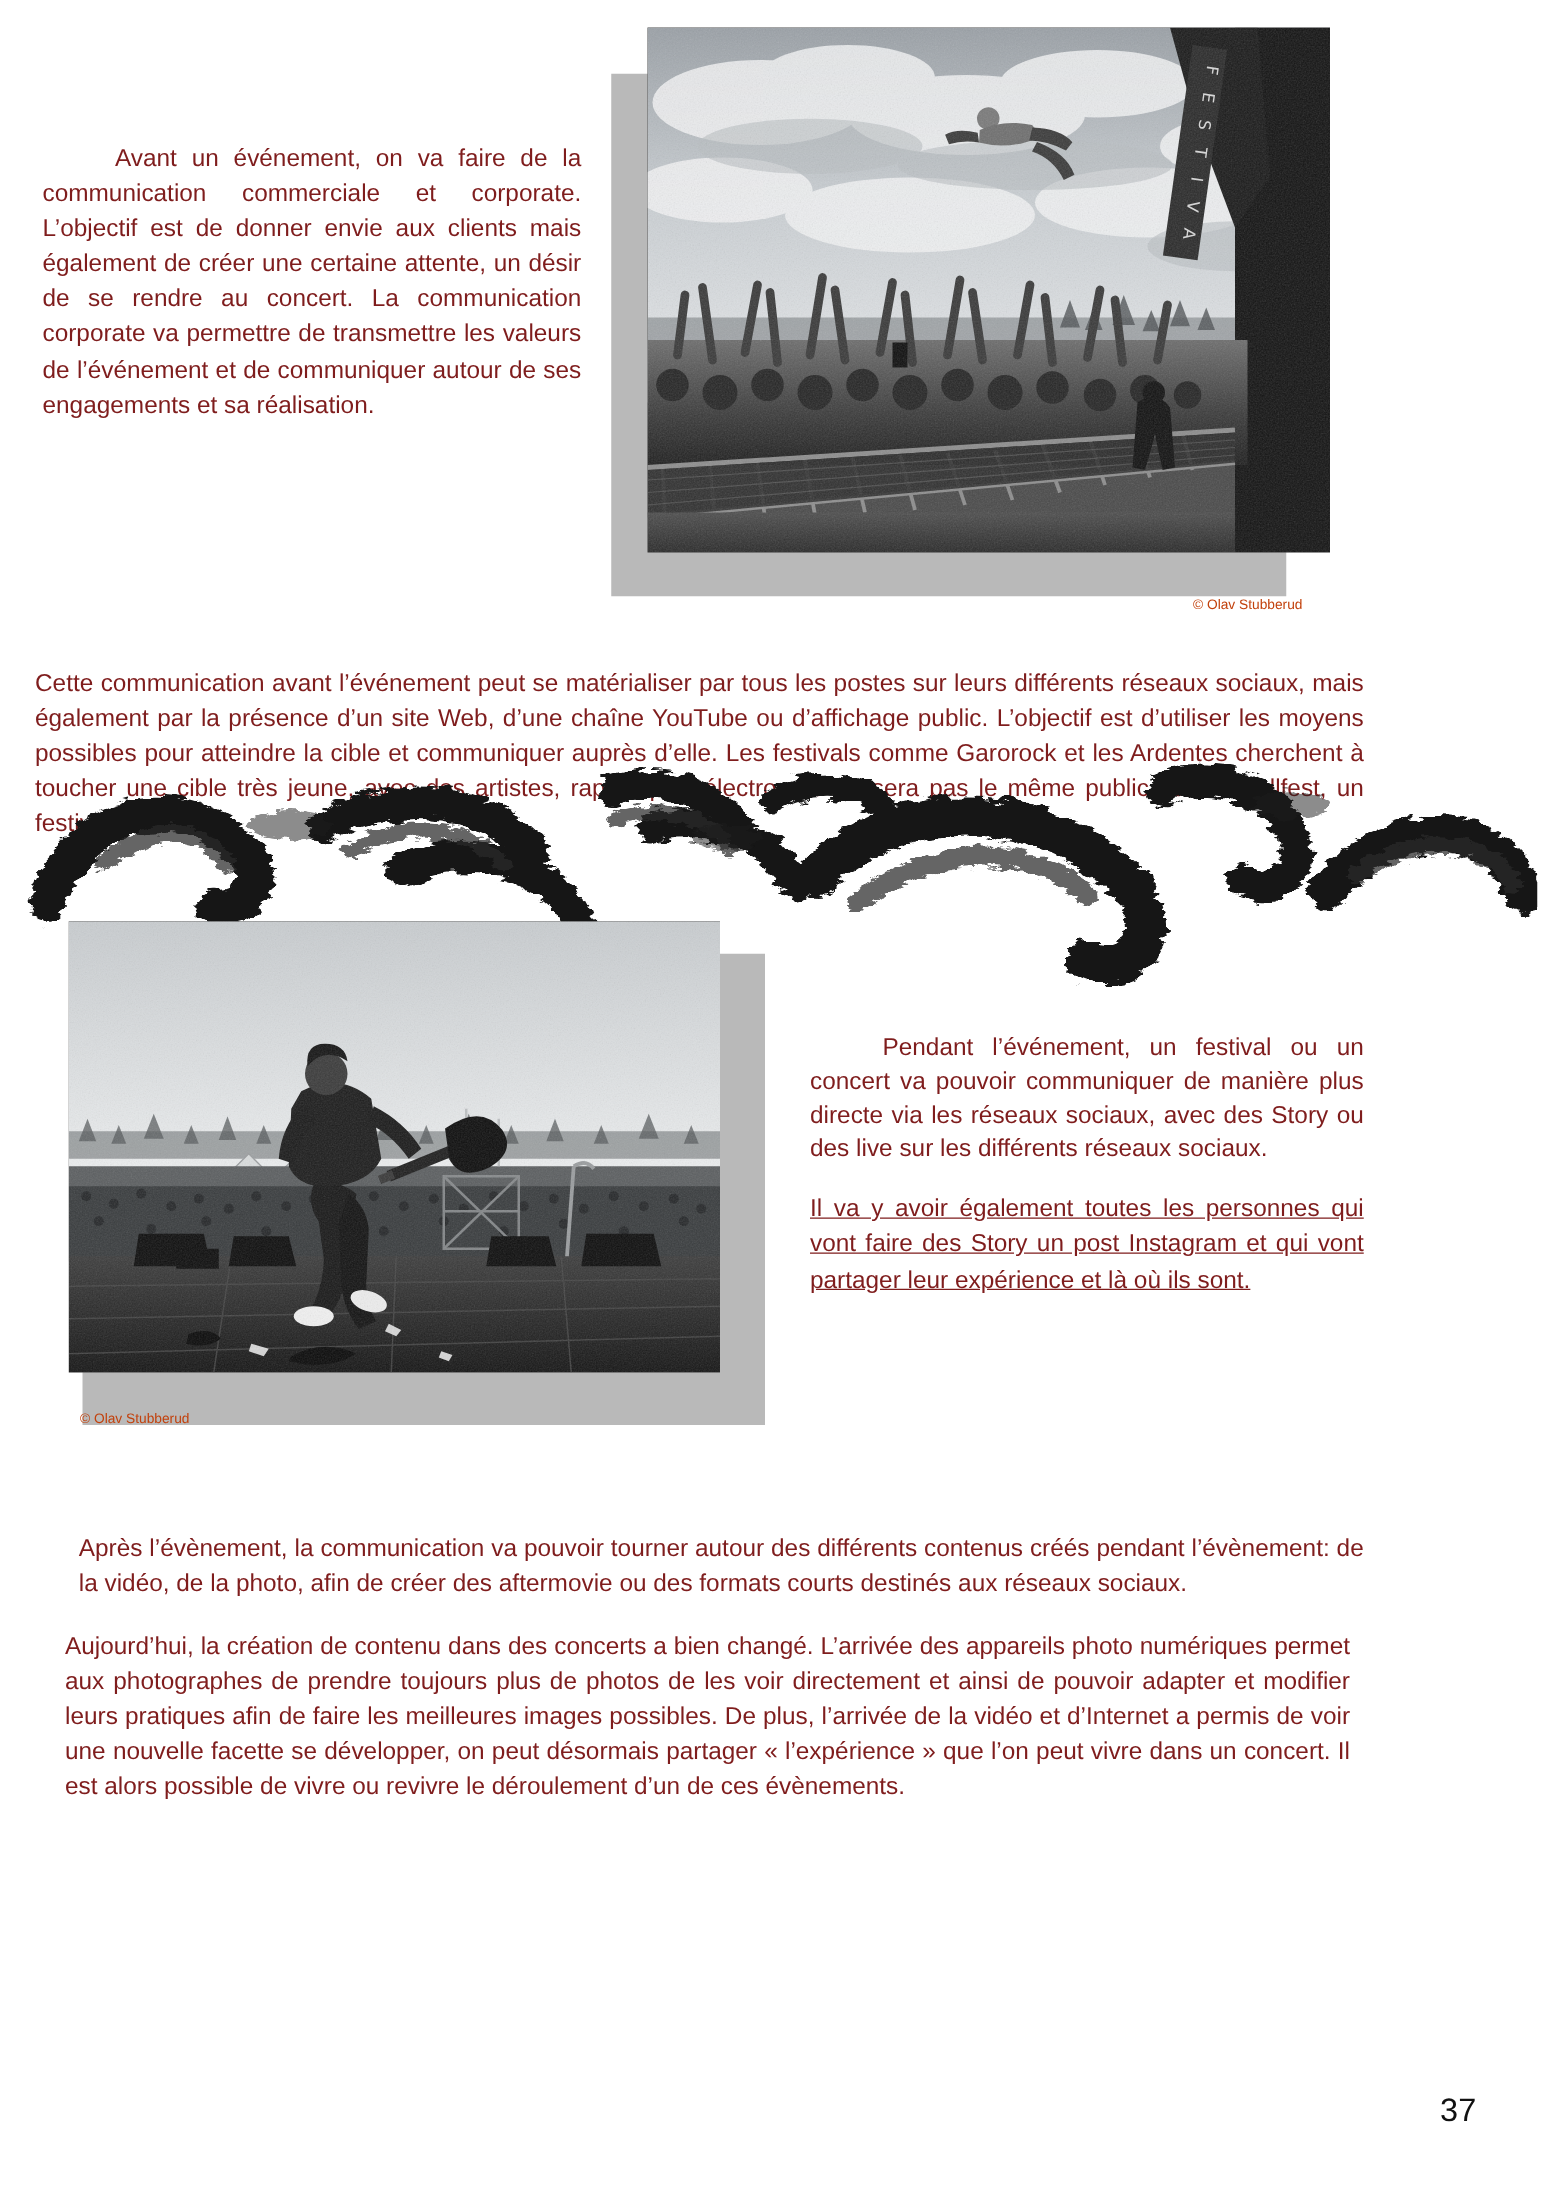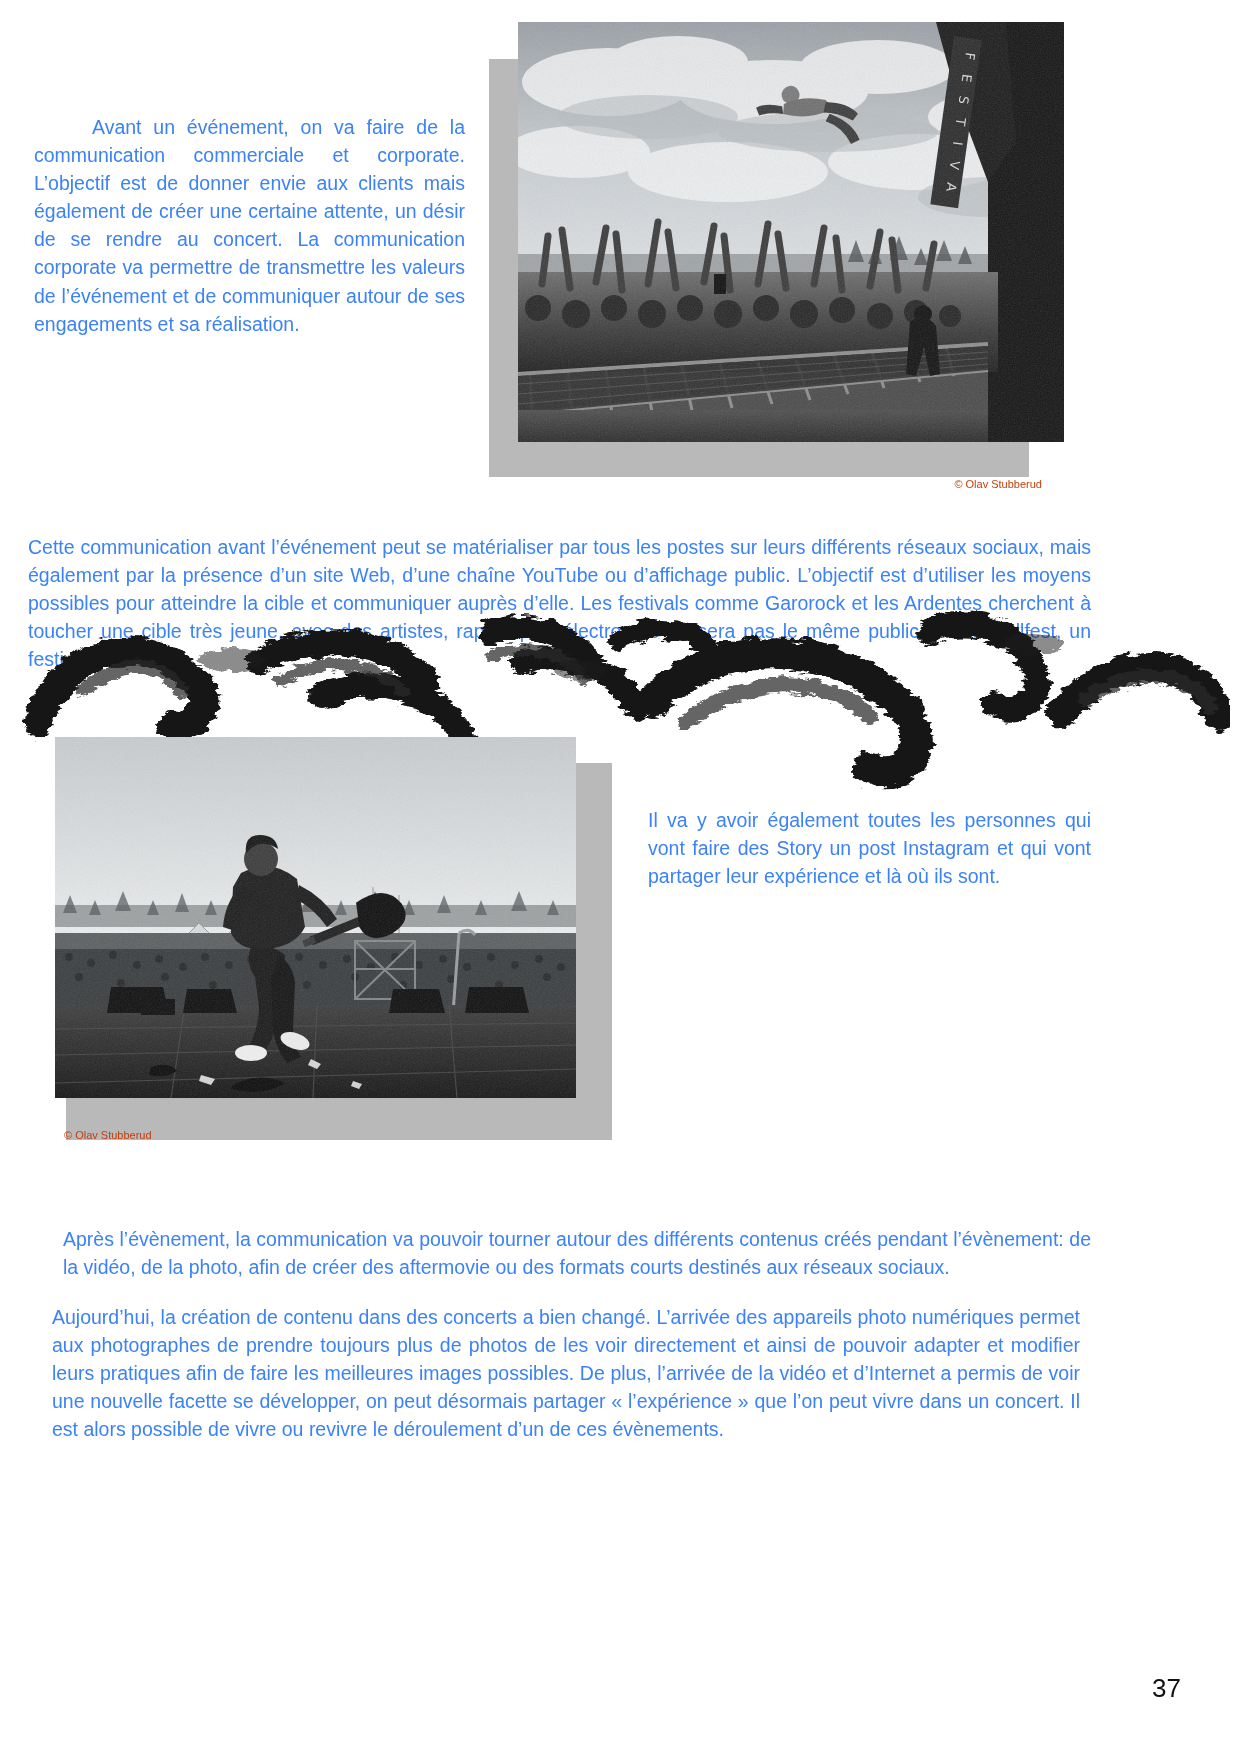--- a/index.html
+++ b/index.html
@@ -11,21 +11,21 @@
     position:relative;
     overflow:hidden;
   }
 
   
   .para {
     font-size:19.5px;
     line-height:1.445;
     text-align:justify;
     text-justify:inter-word;
-    color:#3b82f6;
+    color:#7f1d1d;
     -webkit-hyphens:none;
     hyphens:none;
   }
   .para.indent::before { content:""; display:inline-block; width:58px; }
   .credit {
     font-size:11px;
     color:#c2410c;
     white-space:nowrap;
   }
 
@@ -103,20 +103,21 @@
   #col-right-mid {
     position:absolute;
     left:648px; top:805px; width:443px;
   }
   #col-right-mid .para.tight {
     line-height:1.4;
   }
   #col-right-mid .block-b {
     margin-top:1px;
     text-align:justify;
+    text-decoration:underline;
   }
 
   
   #para-after {
     position:absolute;
     left:63px; top:1205px; width:1028px;
   }
   #para-today {
     position:absolute;
     left:52px; top:1283px; width:1028px;
@@ -495,20 +496,21 @@
         <path d="M178 348 q26 -14 52 -2 q-22 14 -54 6z"></path>
       </g>
 
       <rect x="0" y="0" width="521" height="361" fill="none" filter="url(#grain2)"></rect>
     </svg>
   </div>
 </div>
 <div id="credit-guitarist" class="credit">© Olav Stubberud</div>
 
 <div id="col-right-mid">
+  <p class="para indent tight">Pendant l’événement, un festival ou un concert va pouvoir communiquer de manière plus directe via les réseaux sociaux, avec des Story ou des live sur les différents réseaux sociaux.</p>
   <p class="para block-b">Il va y avoir également toutes les personnes qui vont faire des Story un post Instagram et qui vont partager leur expérience et là où ils sont.</p>
 </div>
 
 <p id="para-after" class="para">Après l’évènement, la communication va pouvoir tourner autour des différents contenus créés pendant l’évènement: de la vidéo, de la photo, afin de créer des aftermovie ou des formats courts destinés aux réseaux sociaux.</p>
 
 <p id="para-today" class="para">Aujourd’hui, la création de contenu dans des concerts a bien changé. L’arrivée des appareils photo numériques permet aux photographes de prendre toujours plus de photos de les voir directement et ainsi de pouvoir adapter et modifier leurs pratiques afin de faire les meilleures images possibles. De plus, l’arrivée de la vidéo et d’Internet a permis de voir une nouvelle facette se développer, on peut désormais partager « l’expérience » que l’on peut vivre dans un concert. Il est alors possible de vivre ou revivre le déroulement d’un de ces évènements.</p>
 
 <div id="page-number">37</div>
 
 </body></html>

